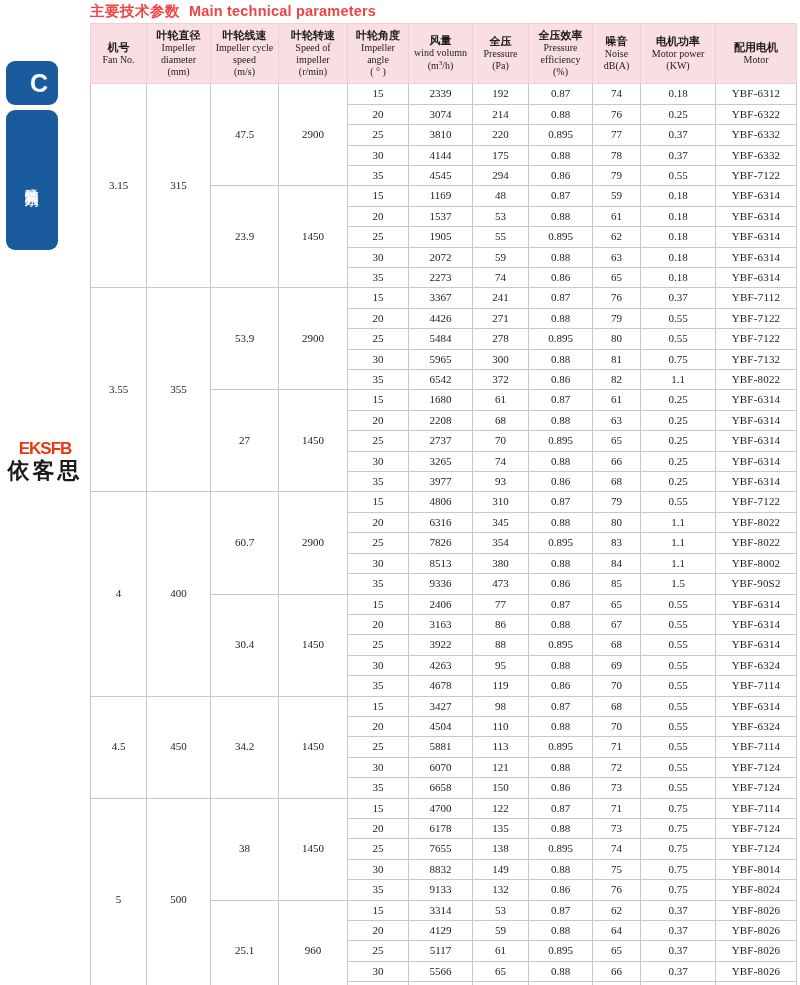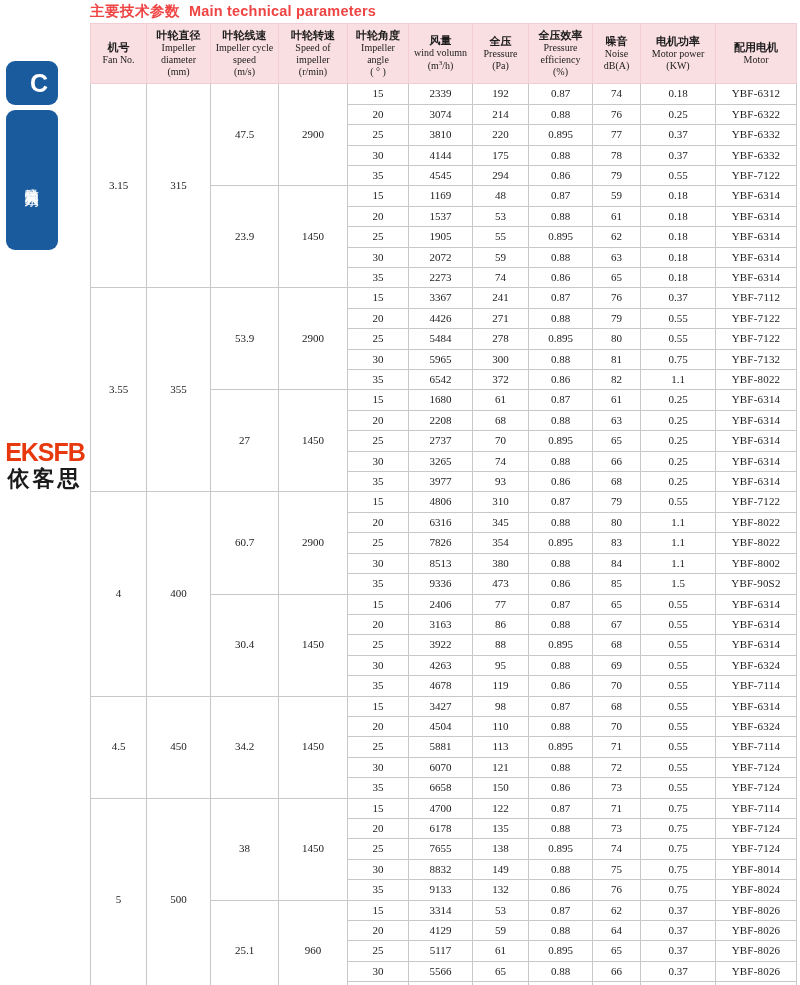--- a/index.html
+++ b/index.html
@@ -63,21 +63,21 @@
   
   #logo {
     position: absolute;
     left: 4px;
     top: 440px;
     width: 82px;
     text-align: center;
   }
   #logo .logo-mark {
     font-family: "Liberation Sans", sans-serif;
-    font-size: 25px;
+    font-size: 17px;
     font-weight: bold;
     color: #e8380d;
     letter-spacing: -1px;
     line-height: 1;
     white-space: nowrap;
   }
   #logo .logo-cn {
     font-family: "Liberation Sans", "DejaVu Sans", sans-serif;
     font-size: 22px;
     font-weight: bold;

